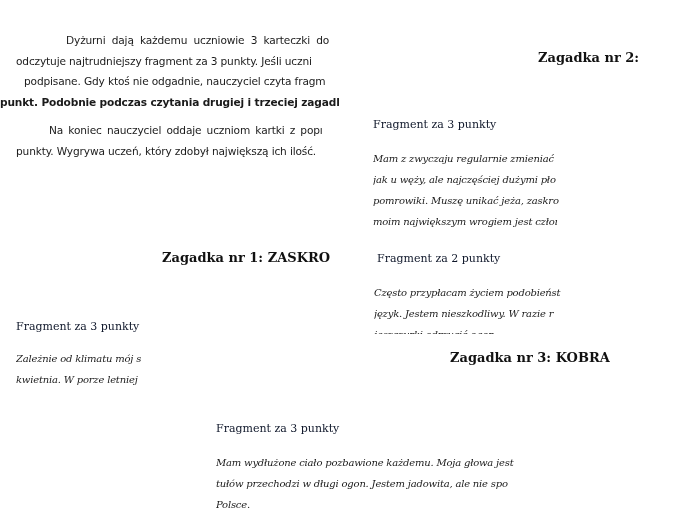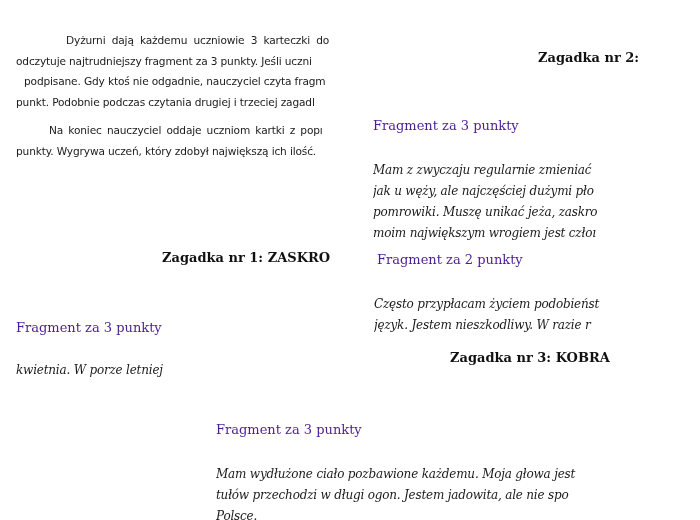--- a/index.html
+++ b/index.html
@@ -29,53 +29,53 @@
     .sans .gap { height: 8px; }
     .heading {
       font-family: "DejaVu Serif", "Liberation Serif", serif;
       font-weight: bold;
       font-size: 13px;
       white-space: nowrap;
       color: #111;
     }
     .frag-label {
       font-family: "DejaVu Serif", "Liberation Serif", serif;
-      font-size: 13px;
+      font-size: 11px;
       white-space: nowrap;
-      color: #4c1d95;
+      color: #0f172a;
     }
     .riddle {
       font-family: "DejaVu Serif", "Liberation Serif", serif;
       font-style: italic;
-      font-size: 12px;
+      font-size: 10px;
       line-height: 21px;
       white-space: nowrap;
       letter-spacing: -0.2px;
       color: #1a1a1a;
-      margin-top: 12px;
     }
     .riddle .line { display: block; }
   </style>
 </head>
 <body>
 
 <div class="frag sans" style="left:0; top:30px; width:366px; height:150px;">
   <div class="p indent" style="padding-left:66px; word-spacing:3px;">Dyżurni dają każdemu uczniowie 3 karteczki do</div>
   <div class="p" style="padding-left:16px;">odczytuje najtrudniejszy fragment za 3 punkty. Jeśli uczni</div>
   <div class="p" style="padding-left:24px;">podpisane. Gdy ktoś nie odgadnie, nauczyciel czyta fragm</div>
-  <div class="p" style="padding-left:16px;">punkt. Podobnie podczas czytania drugiej i trzeciej zagadl</div>
+  <div class="p" style="padding-left:0;font-weight:bold;">punkt. Podobnie podczas czytania drugiej i trzeciej zagadl</div>
   <div class="gap"></div>
   <div class="p indent" style="padding-left:49px; word-spacing:2px;">Na koniec nauczyciel oddaje uczniom kartki z popı</div>
   <div class="p" style="padding-left:16px;">punkty. Wygrywa uczeń, który zdobył największą ich ilość.</div>
 </div>
 
 <div class="frag" style="left:0; top:240px; width:372px; height:160px;">
   <div class="heading" style="position:absolute; left:162px; top:10px;">Zagadka nr 1: ZASKRO</div>
   <div class="frag-label" style="position:absolute; left:16px; top:80px;">Fragment za 3 punkty</div>
   <div class="riddle" style="position:absolute; left:16px; top:108px; width:206px; overflow:hidden;">
+    <span class="line">Zależnie od klimatu mój s</span>
     <span class="line">kwietnia. W porze letniej</span>
   </div>
 </div>
 
 <div class="frag" style="left:368px; top:40px; width:332px; height:290px;">
   <div class="heading" style="position:absolute; left:170px; top:10px;">Zagadka nr 2:</div>
   <div class="frag-label" style="position:absolute; left:5px; top:78px;">Fragment za 3 punkty</div>
   <div class="riddle" style="position:absolute; left:5px; top:108px; width:296px; overflow:hidden;">
     <span class="line">Mam z zwyczaju regularnie zmieniać</span>
     <span class="line">jak u węży, ale najczęściej dużymi pło</span>

